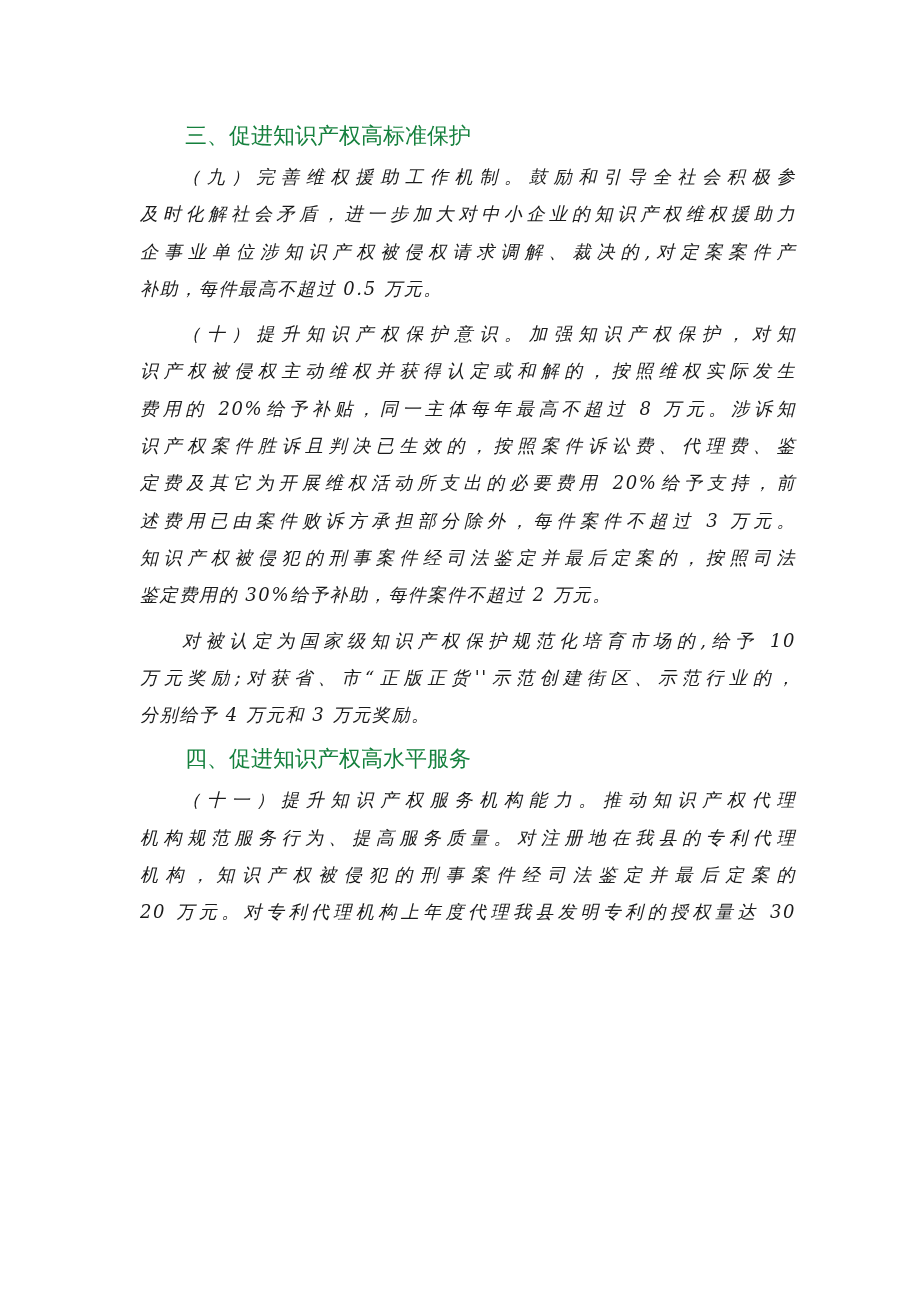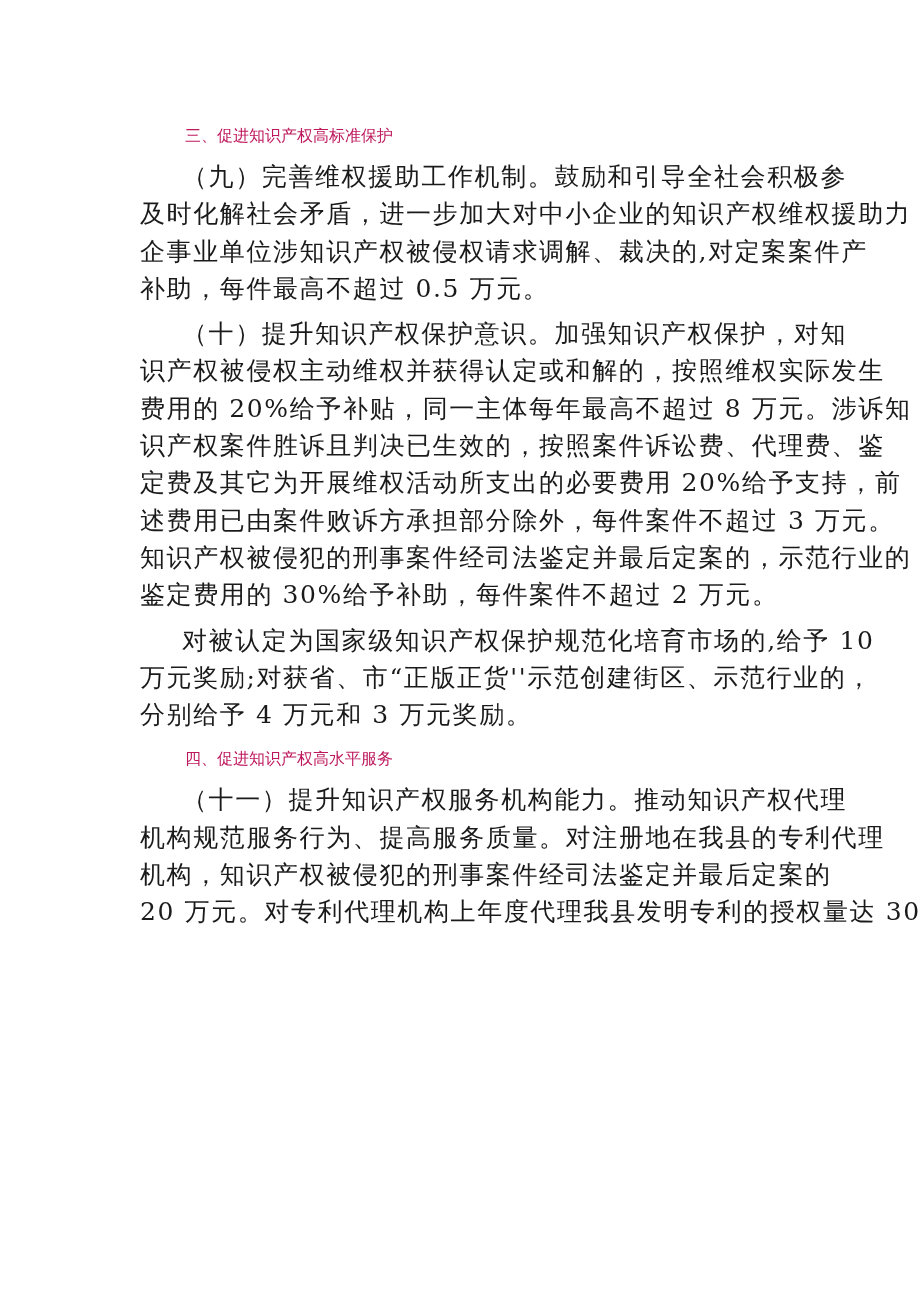--- a/index.html
+++ b/index.html
@@ -4,28 +4,28 @@
 <style>
   html, body { margin: 0; padding: 0; background: #ffffff; }
   body { width: 920px; height: 1301px; position: relative; overflow: hidden; }
   .page {
     position: absolute; left: 140px; top: 118px; width: 656px;
     color: #1a1a1a;
     font-family: "DejaVu Serif", "Liberation Serif", serif;
   }
   .heading {
     font-family: "DejaVu Sans", "Liberation Sans", sans-serif;
-    font-size: 16px; line-height: 36px; height: 36px;
+    font-size: 22px; line-height: 36px; height: 36px;
     padding-left: 45px; letter-spacing: 0px;
-    margin: 0 0 4px 0; font-weight: normal; color: #be185d;
+    margin: 0 0 4px 0; font-weight: normal; color: #15803d;
   }
   .para {
-    font-size: 25px; line-height: 37.3px;
+    font-size: 18px; line-height: 37.3px;
     text-align: justify; text-align-last: left;
-    margin: 0 0 8px 0; letter-spacing: 1.6px;
+    margin: 0 0 8px 0; letter-spacing: 1.6px; font-style: italic;
   }
   .line { display: block; white-space: nowrap; text-align-last: justify; text-align: justify; }
   .line.last { text-align-last: left; }
   .indent { padding-left: 42px; }
 </style>
 </head>
 <body>
 
 <div class="page">
   <div class="section">
@@ -38,21 +38,21 @@
       <span class="line last">补助，每件最高不超过 0.5 万元。</span>
     </p>
 
     <p class="para">
       <span class="line indent">（十）提升知识产权保护意识。加强知识产权保护，对知</span>
       <span class="line">识产权被侵权主动维权并获得认定或和解的，按照维权实际发生</span>
       <span class="line">费用的 20%给予补贴，同一主体每年最高不超过 8 万元。涉诉知</span>
       <span class="line">识产权案件胜诉且判决已生效的，按照案件诉讼费、代理费、鉴</span>
       <span class="line">定费及其它为开展维权活动所支出的必要费用 20%给予支持，前</span>
       <span class="line">述费用已由案件败诉方承担部分除外，每件案件不超过 3 万元。</span>
-      <span class="line">知识产权被侵犯的刑事案件经司法鉴定并最后定案的，示范行业的</span>
+      <span class="line">知识产权被侵犯的刑事案件经司法鉴定并最后定案的，按照司法</span>
       <span class="line last">鉴定费用的 30%给予补助，每件案件不超过 2 万元。</span>
     </p>
 
     <p class="para">
       <span class="line indent">对被认定为国家级知识产权保护规范化培育市场的,给予 10</span>
       <span class="line">万元奖励;对获省、市“正版正货''示范创建街区、示范行业的，</span>
       <span class="line last">分别给予 4 万元和 3 万元奖励。</span>
     </p>
   </div>
 

